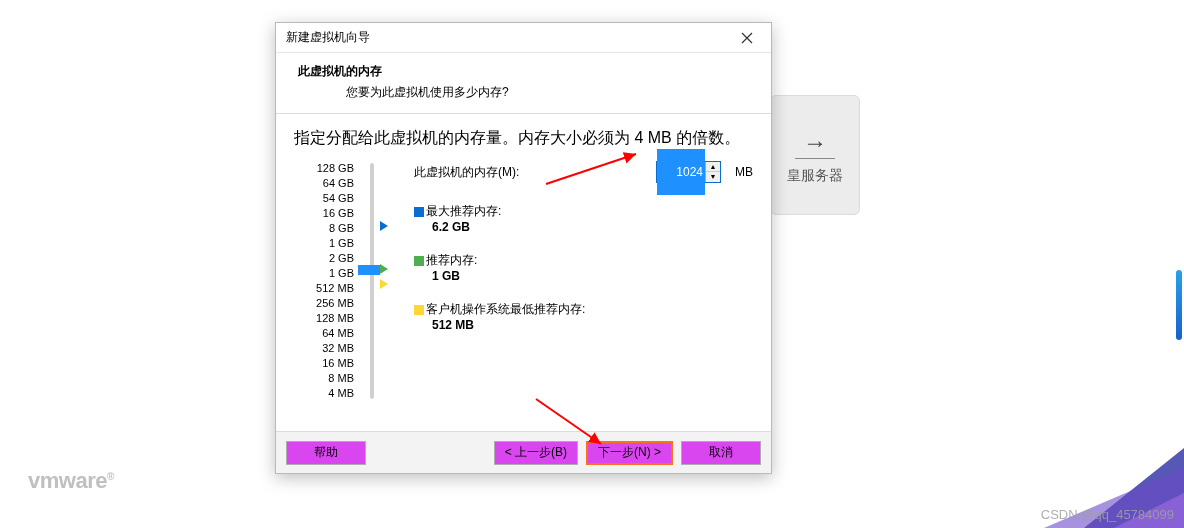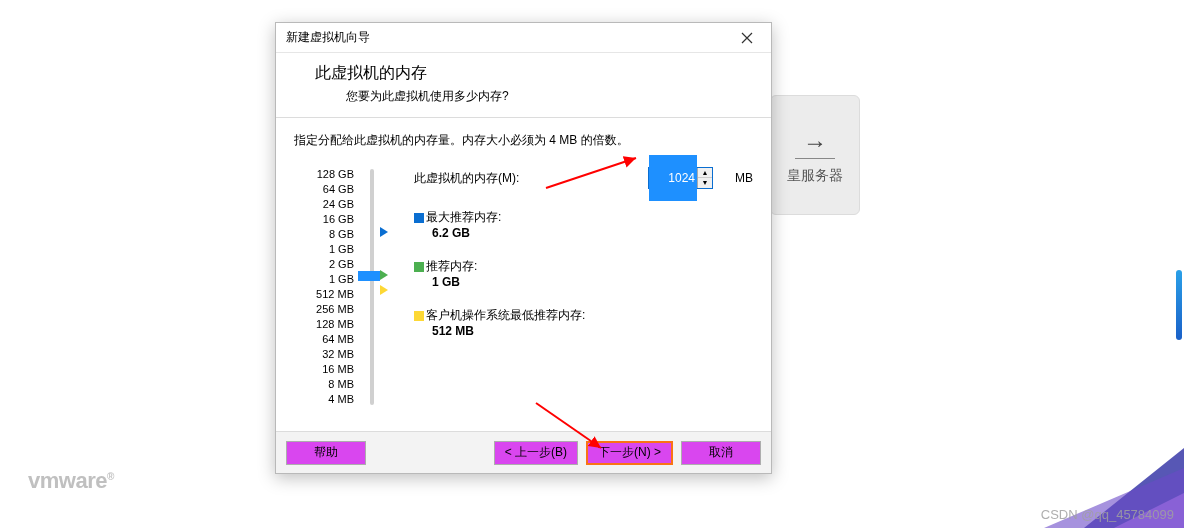--- a/index.html
+++ b/index.html
@@ -55,28 +55,28 @@
   .titlebar .close {
     width: 36px; height: 24px;
     display: flex; align-items: center; justify-content: center;
     color: #333; font-size: 14px;
   }
   .header {
     padding: 10px 10px 12px 20px;
     border-bottom: 1px solid #dcdcdc;
     background: #fff;
   }
-  .header .h-title { font-weight: normal; font-size: 16px; margin-left: 19px;}
+  .header .h-title { font-weight: bold; font-size: 12px; margin-left: 2px;}
   .header .h-sub { margin: 4px 0 0 50px; font-size: 12px; }
   .body {
     flex: 1;
     padding: 14px 18px 0 18px;
     position: relative;
   }
-  .instruction { font-size: 12px; margin-bottom: 18px; }
+  .instruction { font-size: 16px; margin-bottom: 12px; }
   .mem-area { display: flex; gap: 10px; }
   .scale-col {
     width: 60px;
     text-align: right;
     font-size: 11px;
     line-height: 15px;
     color: #000;
   }
   .slider-col {
     width: 14px;
@@ -106,21 +106,21 @@
   .marker.yellow { border-left: 8px solid #fdd835; }
   .info-col {
     flex: 1;
     padding-left: 26px;
     font-size: 12px;
     position: relative;
   }
   .mem-label-row {
     display: flex;
     align-items: center;
-    gap: 16px;
+    gap: 8px;
     justify-content: space-between;
   }
   .mem-label-row .lbl { flex: 1; }
   .spin-wrap {
     display: flex;
     align-items: center;
     border: 1px solid #0a6ed1;
     height: 22px;
     background: #fff;
   }
@@ -240,21 +240,21 @@
     <div class="h-sub">您要为此虚拟机使用多少内存?</div>
   </div>
 
   <div class="body">
     <div class="instruction">指定分配给此虚拟机的内存量。内存大小必须为 4 MB 的倍数。</div>
 
     <div class="mem-area">
       <div class="scale-col">
         <div>128 GB</div>
         <div>64 GB</div>
-        <div>24 GB</div>
+        <div>54 GB</div>
         <div>16 GB</div>
         <div>8 GB</div>
         <div>1 GB</div>
         <div>2 GB</div>
         <div>1 GB</div>
         <div>512 MB</div>
         <div>256 MB</div>
         <div>128 MB</div>
         <div>64 MB</div>
         <div>32 MB</div>

